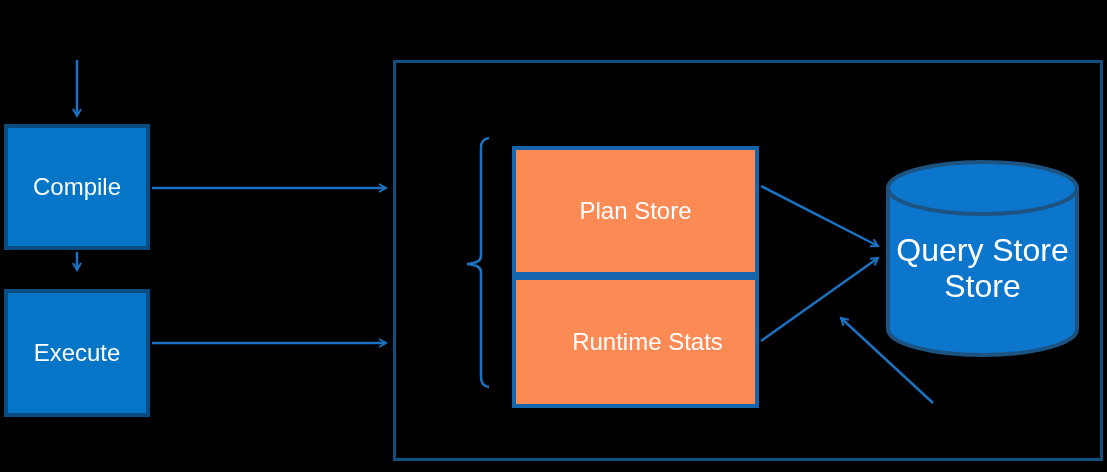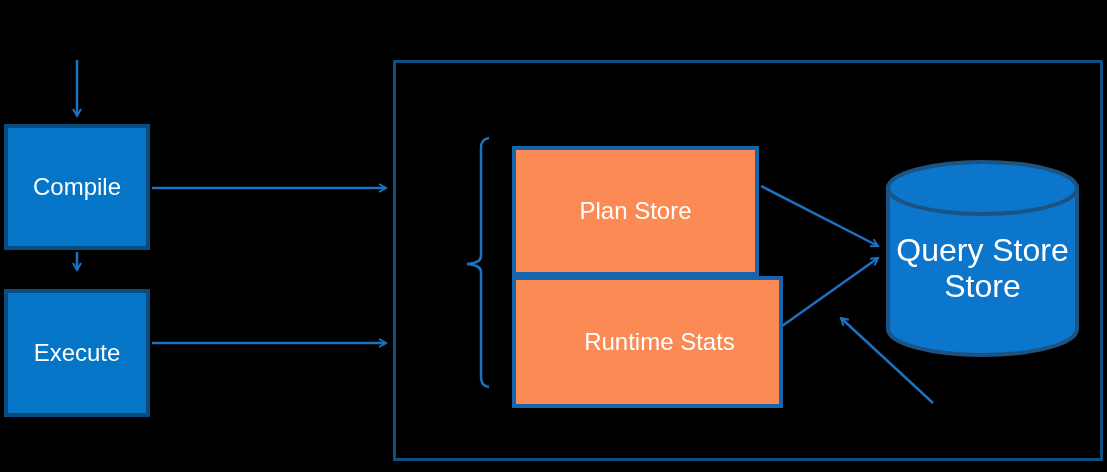--- a/index.html
+++ b/index.html
@@ -42,21 +42,21 @@
     background: var(--c-process_fill);
     border: 4px solid var(--c-process_border);
   }
   .node-store {
     background: var(--c-store_fill);
     border: 4px solid var(--c-store_border);
   }
   #compile  { left: 4px;   top: 124px; width: 146px; height: 126px; }
   #execute  { left: 4px;   top: 289px; width: 146px; height: 128px; }
   #plan-store    { left: 512px; top: 123px; width: 247px; height: 130px; margin-top: 23px; }
-  #runtime-stats { left: 512px; top: 276px; width: 271px; height: 132px; padding-left: 24px; }
+  #runtime-stats { left: 512px; top: 276px; width: 247px; height: 132px; padding-left: 24px; }
   #container-box {
     position: absolute;
     box-sizing: border-box;
     left: 393px; top: 60px;
     width: 710px; height: 401px;
     border: 3px solid var(--c-container_border);
     background: transparent;
   }
   #overlay {
     position: absolute;

